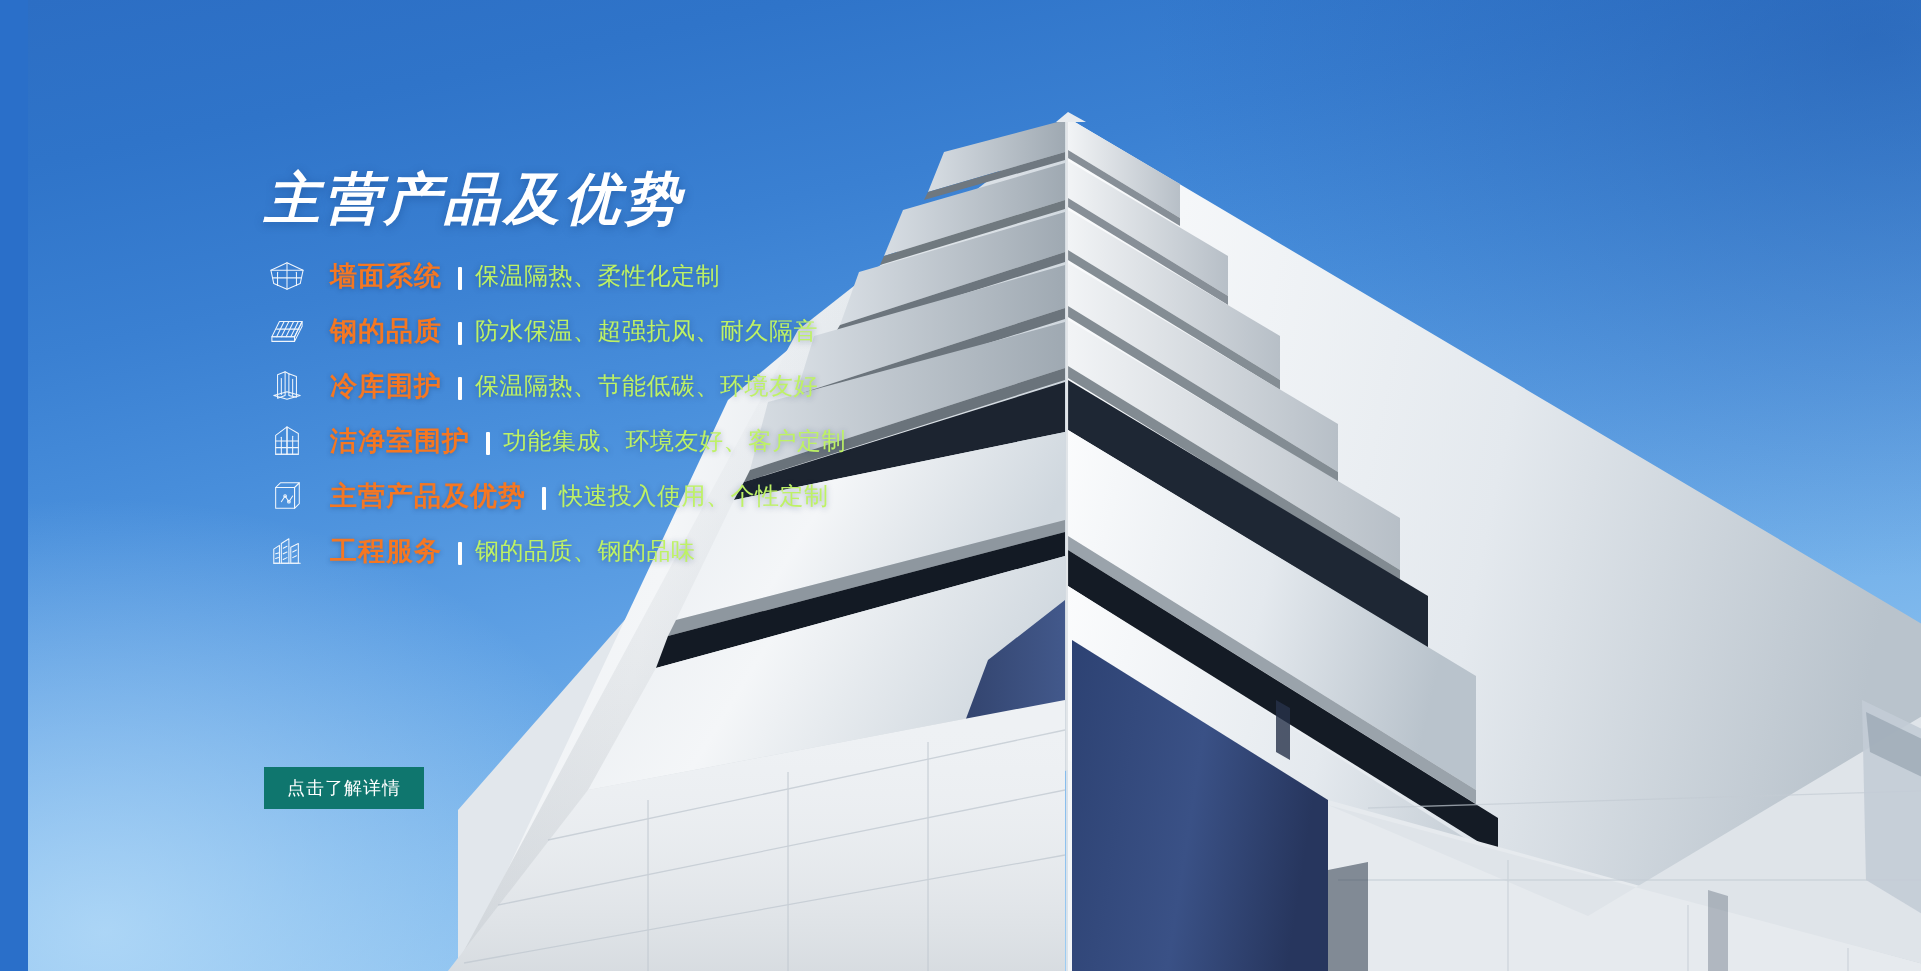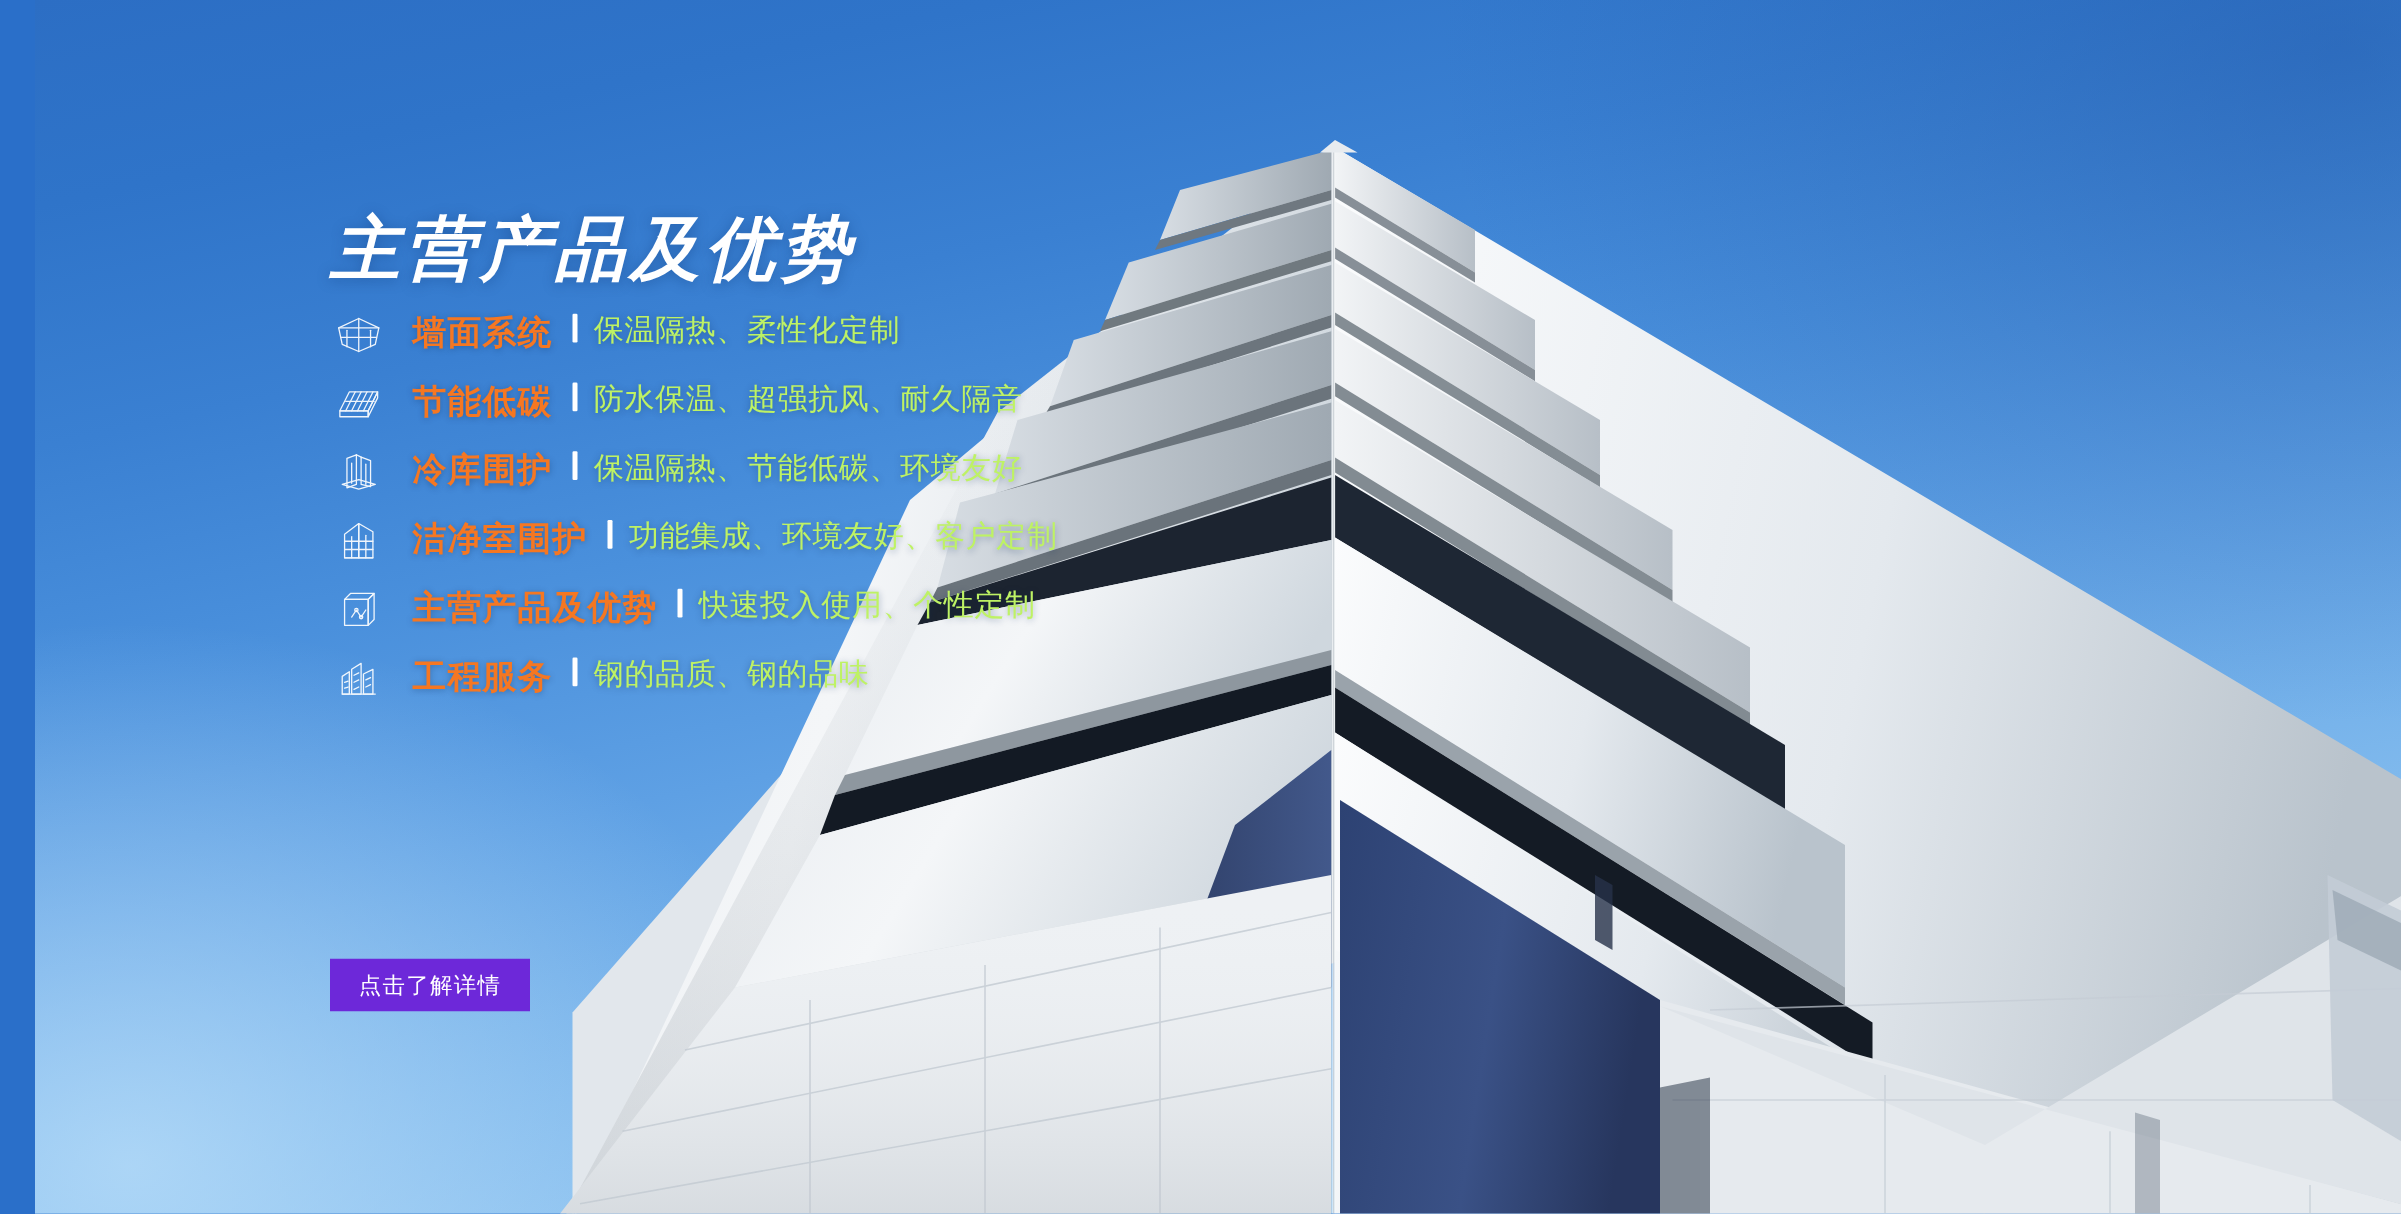--- a/index.html
+++ b/index.html
@@ -61,21 +61,21 @@
     color:#ffffff;
     text-shadow:0 2px 10px rgba(10,50,110,.35);
     white-space:nowrap;
     line-height:1.05;
   }
 
   .list { position:absolute; left:0; top:248px; width:760px; }
 
   .row {
     display:flex;
-    align-items:flex-start;
+    align-items:center;
     height:55px;
     white-space:nowrap;
     font-family:Liberation Serif, serif;
   }
   .row-icon {
     width:46px; height:40px;
     flex:0 0 46px;
     margin-right:20px;
     display:flex; align-items:center; justify-content:center;
   }
@@ -108,21 +108,21 @@
     font-size:24px;
     color:#bef264;
     letter-spacing:.5px;
     text-shadow:0 1px 6px rgba(10,40,90,.4);
   }
 
   .cta {
     position:absolute;
     left:0; top:767px;
     width:160px; height:42px;
-    background:#6d28d9;
+    background:#0f766e;
     color:#ffffff;
     font-size:18px;
     letter-spacing:1px;
     display:flex;
     align-items:center;
     justify-content:center;
     cursor:pointer;
     user-select:none;
   }
 </style>
@@ -292,21 +292,21 @@
             <polygon points="12,8 36,8 28,24 4,24"></polygon>
             <polygon points="4,24 28,24 28,29 4,29"></polygon>
             <polygon points="28,24 36,8 36,13 28,29"></polygon>
             <line x1="17" y1="8" x2="9" y2="24"></line>
             <line x1="22" y1="8" x2="14" y2="24"></line>
             <line x1="27" y1="8" x2="19" y2="24"></line>
             <line x1="32" y1="8" x2="24" y2="24"></line>
             <line x1="9" y1="16" x2="33" y2="16"></line>
           </svg>
         </span>
-        <span class="row-title">节能低碳</span>
+        <span class="row-title">钢的品质</span>
         <span class="row-sep"></span>
         <span class="row-desc">防水保温、超强抗风、耐久隔音</span>
       </div>
 
       <div class="row">
         <span class="row-icon">
           <svg viewBox="0 0 40 36">
             <polygon points="10,6 18,3 18,28 10,31"></polygon>
             <polygon points="22,5 30,8 30,30 22,28"></polygon>
             <polygon points="6,28 20,32 34,28 20,24"></polygon>

